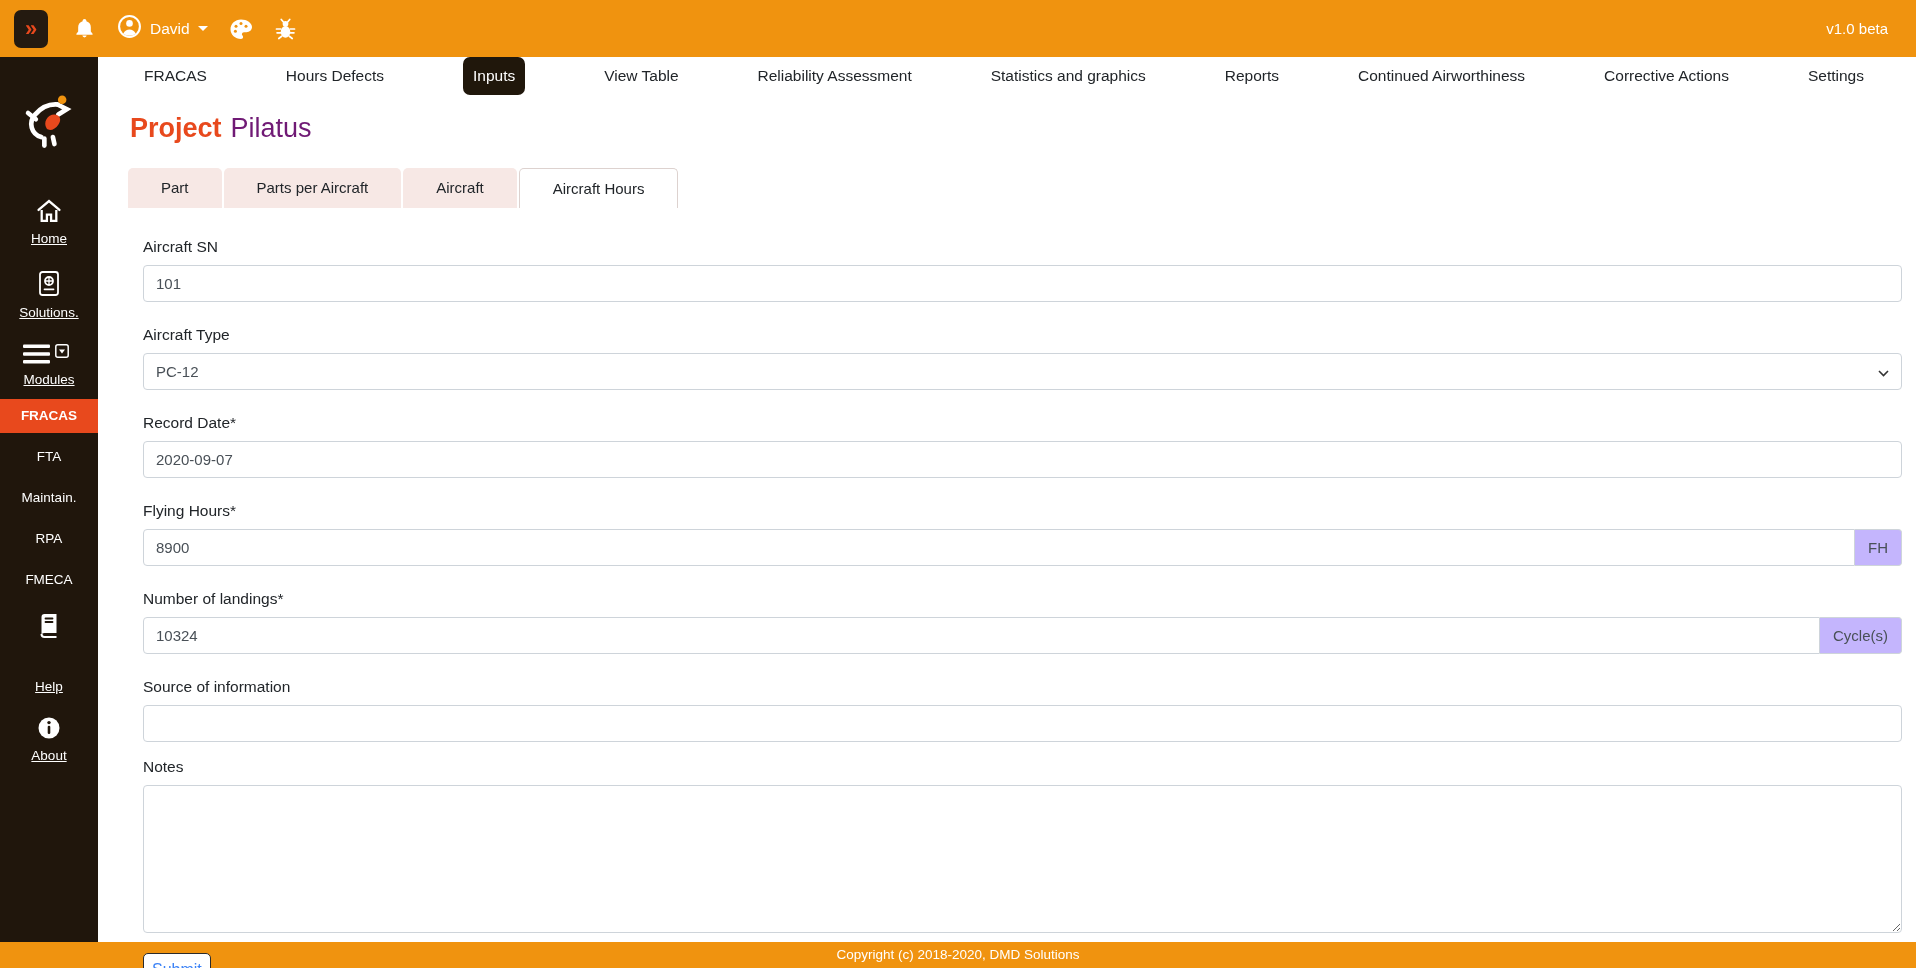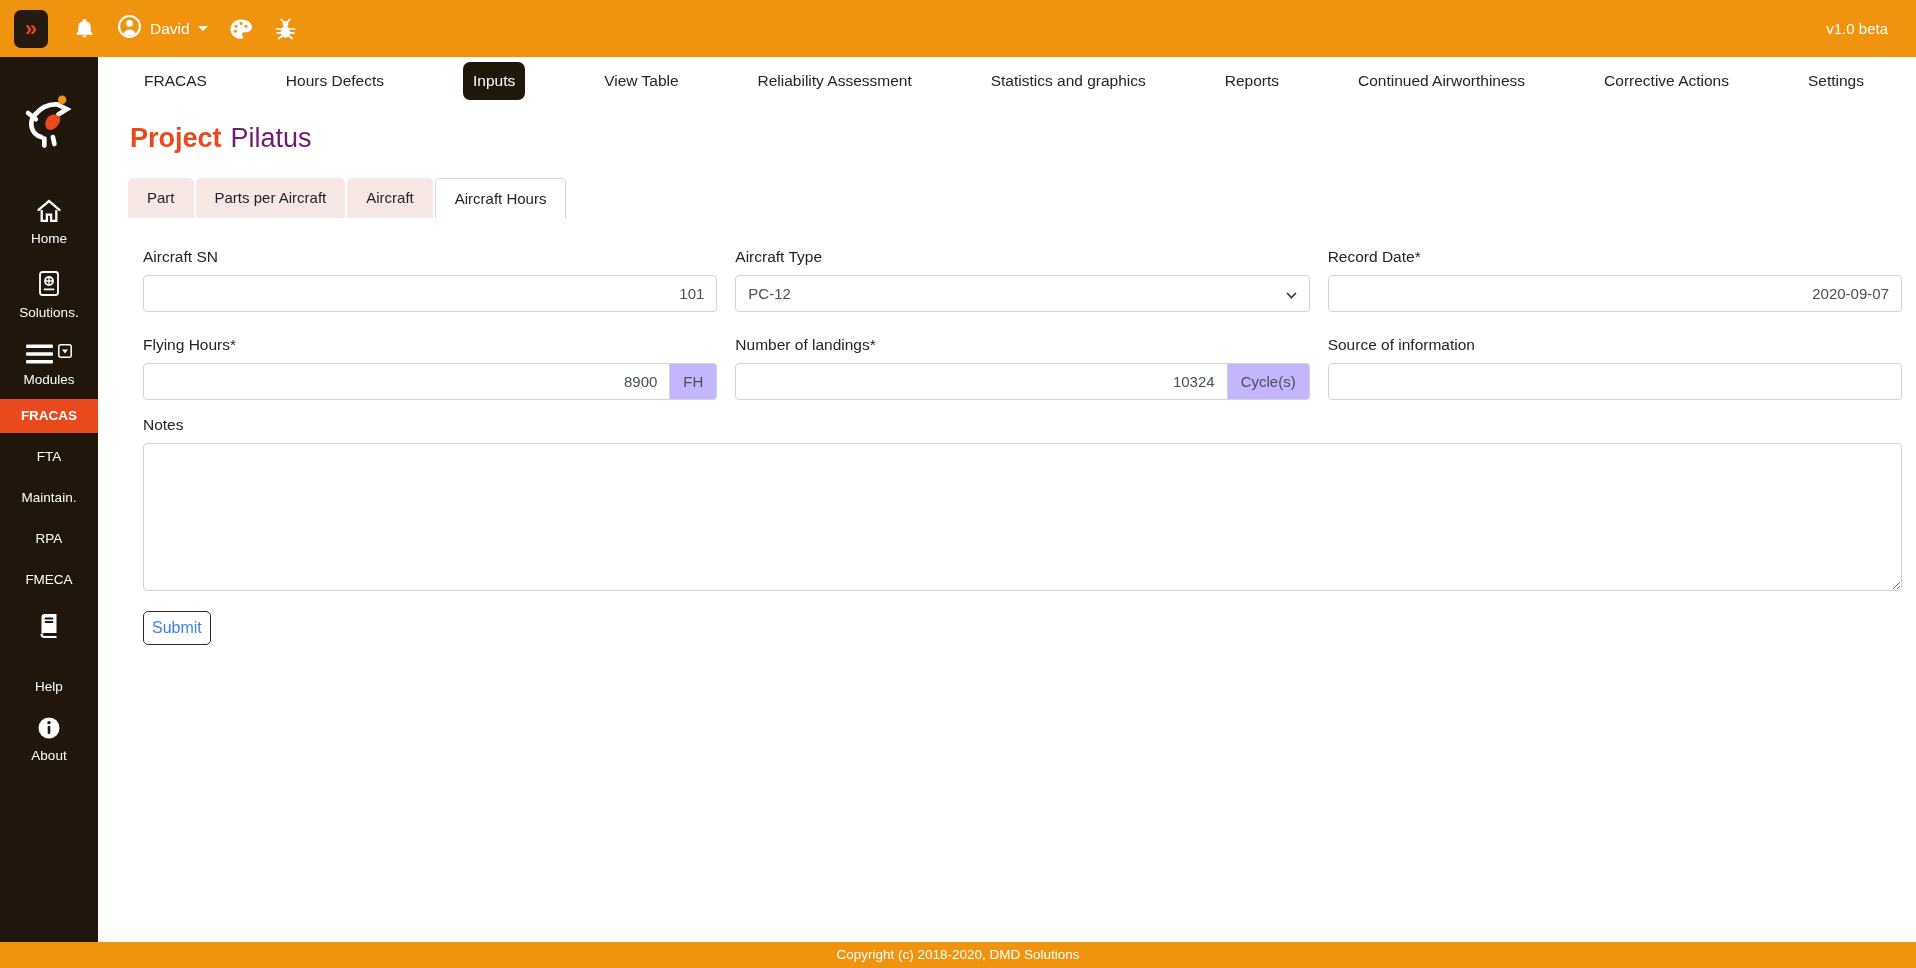--- a/index.html
+++ b/index.html
@@ -15,21 +15,21 @@
   .user-name { color:#fff; font-size:15.5px; }
   .caret-down { width:0; height:0; border-left:5px solid transparent; border-right:5px solid transparent; border-top:5px solid #fff; }
   .version { margin-left:auto; color:#fff; font-size:15px; }
 
   
   .body-row { display:flex; height:885px; }
 
   
   .sidebar { width:98px; background:#20160c; color:#fff; display:flex; flex-direction:column; align-items:center; flex-shrink:0; }
   .logo { margin-top:32px; }
-  .side-item { display:flex; flex-direction:column; align-items:center; gap:5px; font-size:13.5px; cursor:pointer; text-align:center; }
+  .side-item { display:flex; flex-direction:column; gap:5px; font-size:13.5px; cursor:pointer; text-align:center;text-decoration:underline; }
   .si-home { margin-top:44px; }
   .si-air  { margin-top:24px; }
   .si-mod  { margin-top:24px; }
   .mod-iconrow { display:flex; align-items:flex-start; gap:5px; }
   .mod-list { list-style:none; width:100%; margin-top:12px; }
   .mod-list li { height:34px; line-height:34px; text-align:center; font-size:13.5px; margin-bottom:7px; cursor:pointer; }
   .mod-list li.active { background:#e8491d; font-weight:bold; }
   .si-help { margin-top:8px;gap:37px; }
   .si-about { margin-top:22px; }
 
@@ -39,30 +39,30 @@
   .main-nav { height:48px; display:flex; align-items:center; justify-content:space-between; padding:0 52px 0 46px;
               font-size:15.5px; color:#212529; }
   .nav-item { cursor:pointer; white-space:nowrap; }
   .nav-item.active { background:#20170b; color:#fff; border-radius:7px; padding:10px 10px; }
 
   .page-title { margin:18px 0 0 32px; font-size:27px; }
   .title-prefix { color:#e8491d; font-weight:800; margin-right:9px; }
   .title-name { color:#701a75; font-weight:500; }
 
   .tabs { display:flex; margin:24px 0 0 30px; }
-  .tab { height:40px; line-height:40px; padding:0 19px; font-size:15px; color:#212529; background:#f7e8e5;
+  .tab { height:40px; line-height:40px; padding:0 33px; font-size:15px; color:#212529; background:#f7e8e5;
          border-radius:5px 5px 0 0; margin-right:2px; cursor:pointer; white-space:nowrap; }
   .tab.active { background:#fff; border:1px solid #ddd2cf; border-bottom:none; }
 
   
   .form-area { margin:30px 14px 0 45px; }
-  .form-grid { display:grid; grid-template-columns:1fr 1fr 1fr; column-gap:18px; row-gap:24px; }
+  .form-grid { display:grid; grid-template-columns:1fr; column-gap:18px; row-gap:24px; }
   .field label { display:block; font-size:15.5px; color:#212529; margin-bottom:9px; }
   .control, .select { width:100%; height:37px; border:1px solid #ced4da; border-radius:4px; font-size:15px;
-             color:#495057; padding:13px 12px; font-family:"Liberation Sans", sans-serif; background:#fff;text-align:right; }
+             color:#495057; padding:13px 12px; font-family:"Liberation Sans", sans-serif; background:#fff; }
   .select { display:flex; align-items:center; justify-content:space-between; cursor:pointer; }
   .input-group { display:flex; }
   .input-group .control { border-radius:4px 0 0 4px; flex:1; min-width:0; }
   .addon { display:flex; align-items:center; padding:0 13px; background:#c4b5fd; border:1px solid #ced4da;
            border-left:none; border-radius:0 4px 4px 0; color:#495057; font-size:15px; }
   .notes-field { margin-top:16px; }
   .notes-field textarea { display:block; width:100%; height:148px; border:1px solid #ced4da; border-radius:4px;
            font-size:15px; color:#495057; padding:8px 12px; font-family:"Liberation Sans", sans-serif; resize:both; }
   .submit-btn { margin-top:20px; background:#fff; border:1.5px solid #2b2b2b; border-radius:5px; color:#3b82f6;
            font-size:16px; padding:7px 8px; cursor:pointer; font-family:"Liberation Sans", sans-serif; }

